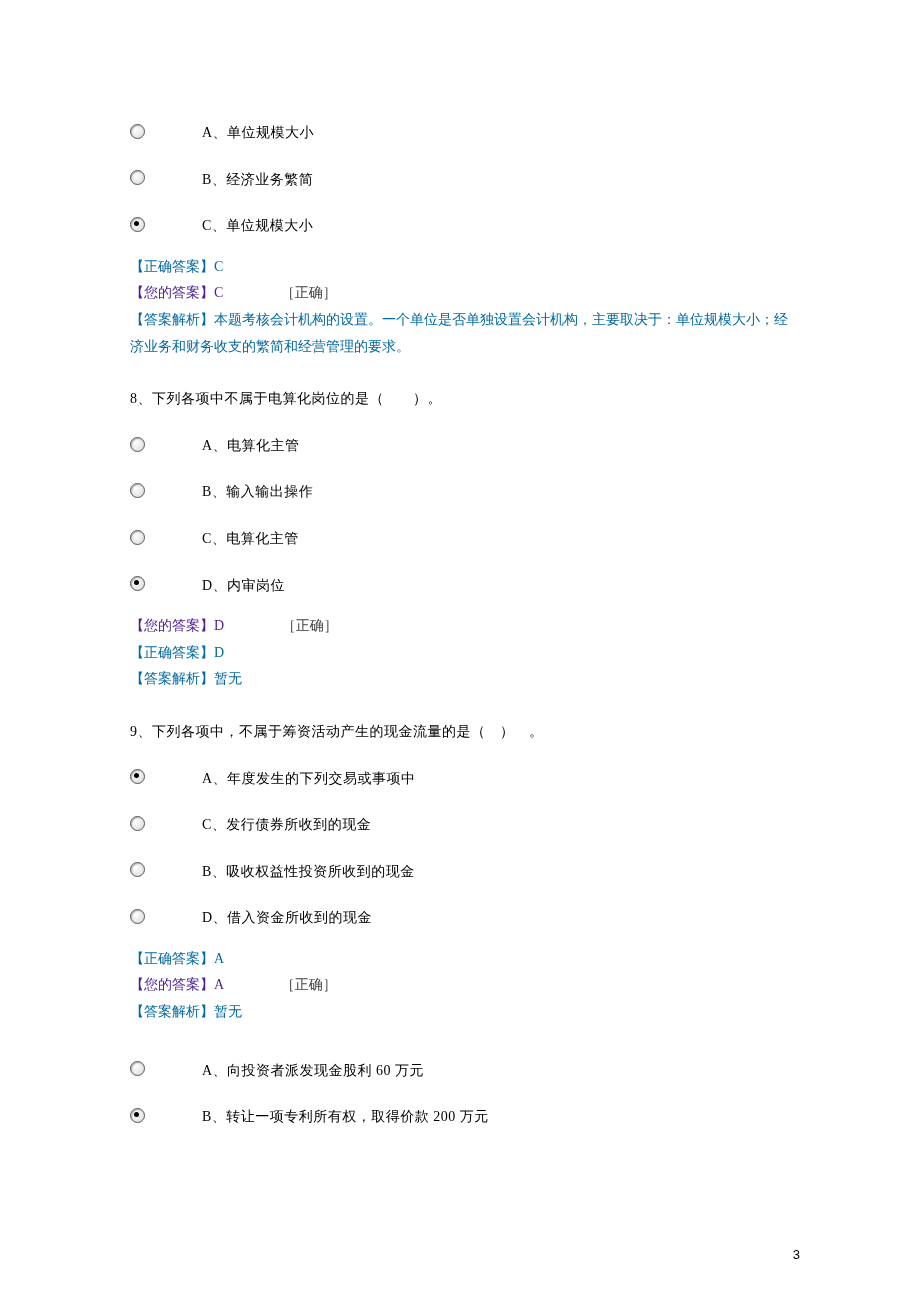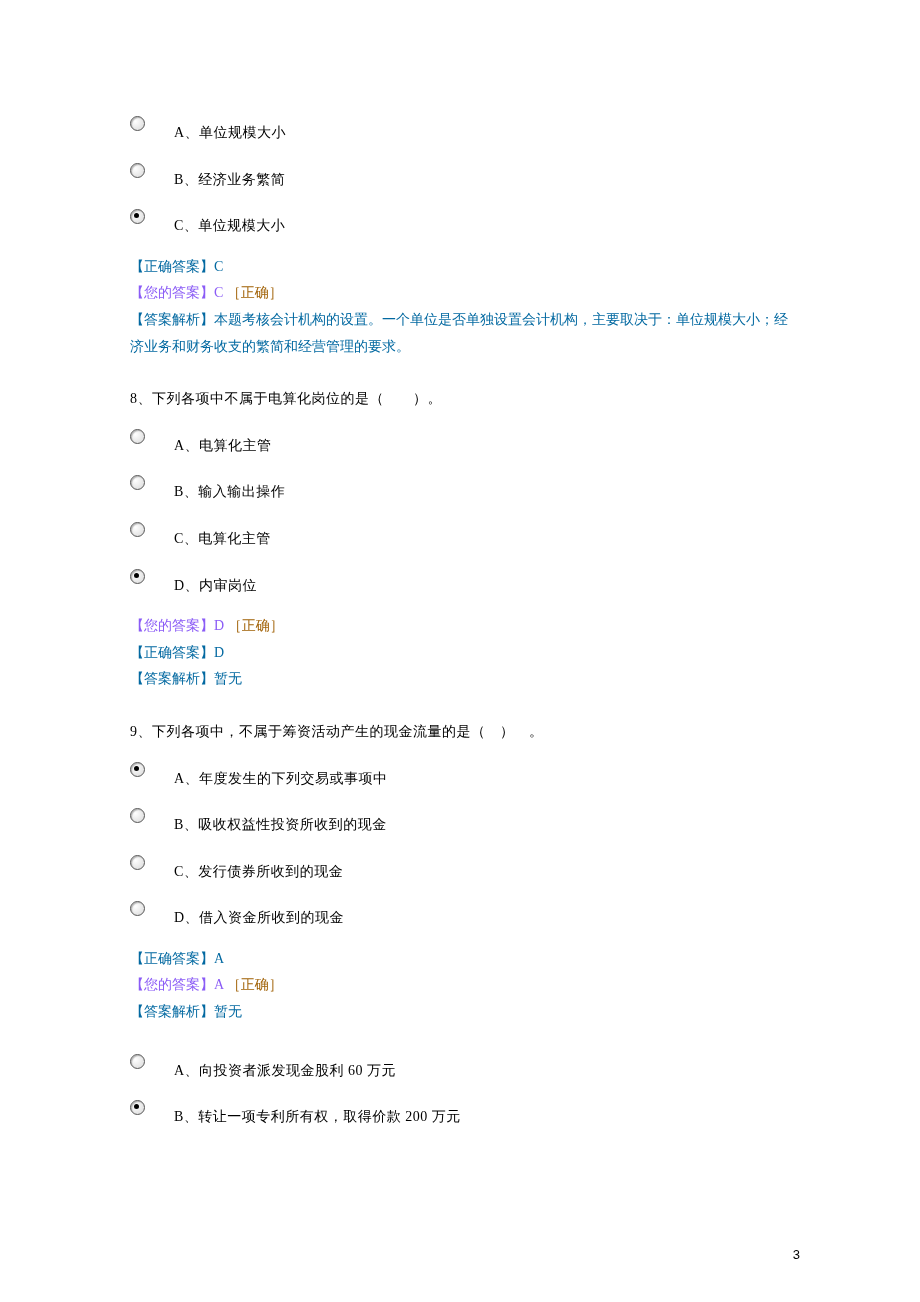--- a/index.html
+++ b/index.html
@@ -13,22 +13,23 @@
   }
   .page {
     width: 920px;
     min-height: 1302px;
     position: relative;
     box-sizing: border-box;
     padding: 100px 130px 40px 130px;
   }
   .option-row {
     display: flex;
-    align-items: flex-start;
+    align-items: center;
     margin: 14px 0 14px 0;
+    gap: 28px;
   }
   .radio-wrap {
     width: 44px;
     flex: 0 0 44px;
     display: flex;
     justify-content: flex-start;
     padding-top: 2px;
   }
   .radio {
     width: 13px;
@@ -53,24 +54,25 @@
   .opt-text {
     padding-top: 6px;
     letter-spacing: 0.5px;
   }
   .answer-block {
     margin-top: 4px;
     margin-bottom: 26px;
   }
   .green { color: #0369a1; }
   .red { color: #ff0000; }
-  .orange { color: #8b5cf6; }
+  .orange { color: #4c1d95; }
   .status {
     display: inline-block;
-    color: #a16207;
+    margin-left: 54px;
+    color: #404040;
   }
   .question {
     margin-top: 0;
     margin-bottom: 2px;
     letter-spacing: 0.5px;
   }
   .page-number {
     position: absolute;
     bottom: 34px;
     right: 120px;
@@ -168,27 +170,27 @@
     <div class="option-row">
       <span class="radio-wrap">
           <span class="radio checked"></span>
         </span>
       <span class="opt-text">A、年度发生的下列交易或事项中</span>
     </div>
     <div class="option-row">
       <span class="radio-wrap">
           <span class="radio"></span>
         </span>
+      <span class="opt-text">C、发行债券所收到的现金</span>
+    </div>
+    <div class="option-row">
+      <span class="radio-wrap">
+          <span class="radio"></span>
+        </span>
       <span class="opt-text">B、吸收权益性投资所收到的现金</span>
-    </div>
-    <div class="option-row">
-      <span class="radio-wrap">
-          <span class="radio"></span>
-        </span>
-      <span class="opt-text">C、发行债券所收到的现金</span>
     </div>
     <div class="option-row">
       <span class="radio-wrap">
           <span class="radio"></span>
         </span>
       <span class="opt-text">D、借入资金所收到的现金</span>
     </div>
 
     <div class="answer-block">
       <div>

